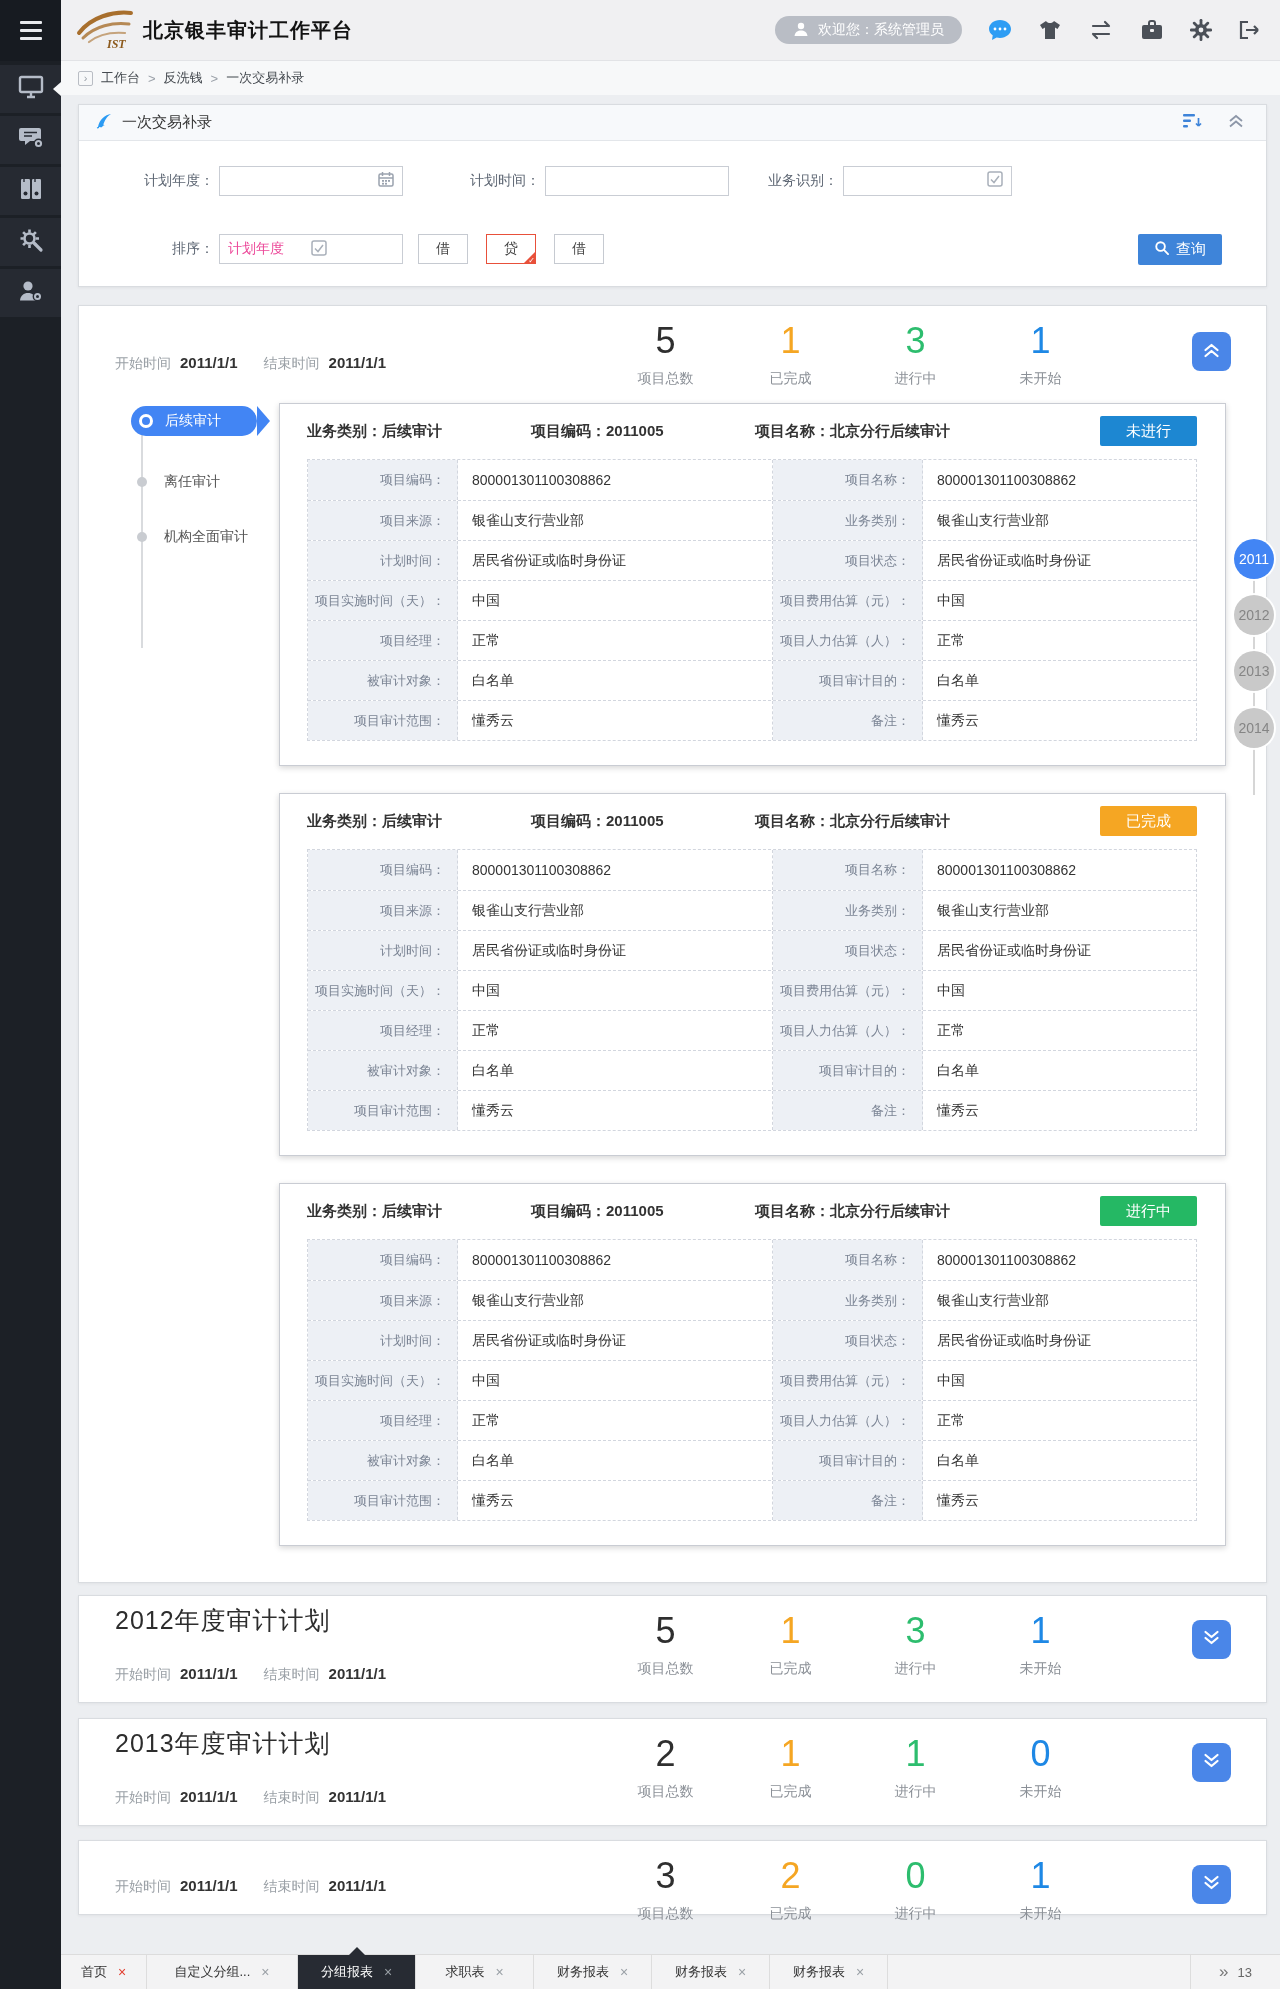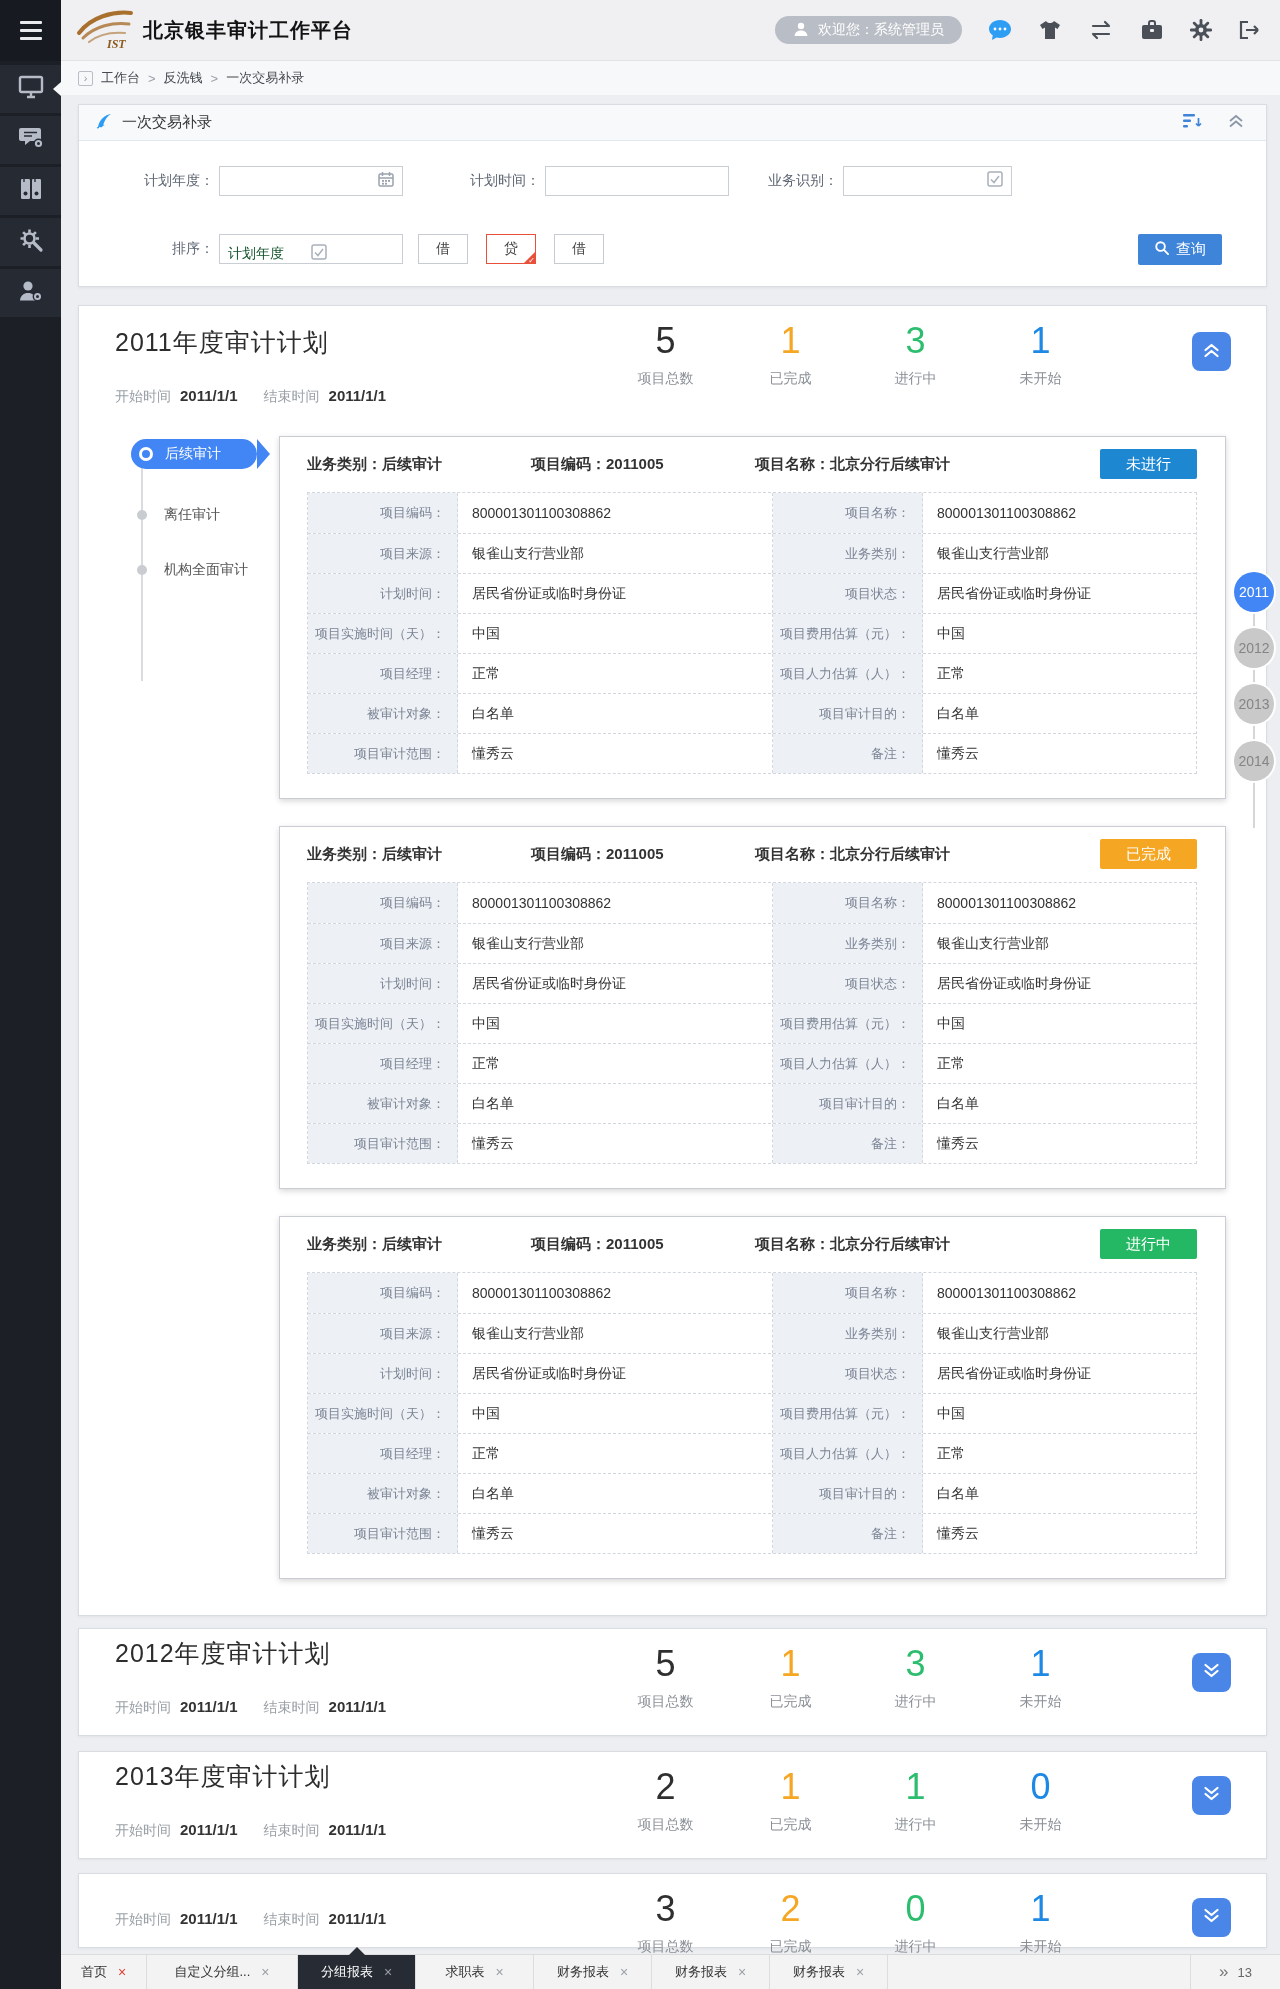--- a/index.html
+++ b/index.html
@@ -35,21 +35,21 @@
   .panel-h { height:36px; background:#f7f9fb; border-bottom:1px solid #e3e6ea; display:flex; align-items:center; padding:0 16px; font-size:15px; color:#333; gap:9px; }
   .ph-icons { margin-left:auto; display:flex; align-items:center; gap:26px; padding-right:6px; }
   .filter-form { padding:25px 15px 22px; }
   .frow { display:flex; align-items:center; height:30px; }
   .frow + .frow { margin-top:38px; }
   .flabel { text-align:right; font-size:14px; color:#5d6673; padding-right:5px; }
   .w1 { width:125px; } .w2 { width:142px; } .w3 { width:114px; }
   .finput { width:184px; height:30px; border:1px solid #c9cdd4; background:#fff; display:flex; align-items:center; padding:0 8px; }
   .finput input { border:none; outline:none; flex:1; min-width:0; font-size:14px; font-family:inherit; }
   .finput.narrow { width:169px; }
-  .fselect { width:184px; height:30px; border:1px solid #c9cdd4; background:#fff; display:flex; align-items:flex-end; padding:0 8px; font-size:14px; color:#14532d; cursor:pointer; }
+  .fselect { width:184px; height:30px; border:1px solid #c9cdd4; background:#fff; display:flex; align-items:center; padding:0 8px; font-size:14px; color:#ec4899; cursor:pointer; }
   .fselect span { flex:1; }
   .tbtn { width:50px; height:30px; border:1px solid #c6cad1; background:#fff; font-size:14px; color:#444; margin-left:18px; position:relative; cursor:pointer; font-family:inherit; }
   .tbtn.first { margin-left:15px; }
   .tbtn.sel { border-color:#e8503a; }
   .tbtn.sel::after { content:""; position:absolute; right:-1px; bottom:-1px; border-left:13px solid transparent; border-bottom:13px solid #e8503a; }
   .tbtn.sel .corner-check { position:absolute; right:0; bottom:-2px; color:#fff; font-size:8px; z-index:2; }
   .search-btn { margin-left:auto; margin-right:29px; width:84px; height:31px; background:#3e84d9; color:#fff; border:none; font-size:15px; display:flex; align-items:center; justify-content:center; gap:7px; border-radius:2px; cursor:pointer; font-family:inherit; }
   
   .plan { background:#fff; border:1px solid #d9dce0; box-shadow:0 1px 3px rgba(0,0,0,.05); position:relative; }
   .plan.p1 { margin-top:18px; } .plan.p2 { margin-top:12px; } .plan.p3 { margin-top:15px; } .plan.p4 { margin-top:14px; }
@@ -82,21 +82,21 @@
   .dmeta.wide { flex:1; width:auto; }
   .badge { width:97px; height:30px; color:#fff; font-size:15px; display:flex; align-items:center; justify-content:center; border-radius:2px; flex:0 0 auto; }
   .dtable { margin:1px 28px 24px 27px; border:1px dashed #d2d6de; }
   .trow { display:flex; height:40px; }
   .trow + .trow { border-top:1px dashed #d2d6de; }
   .tcell { display:flex; align-items:center; }
   .lab { width:150px; background:#edf0f5; justify-content:flex-end; padding-right:12px; font-size:13px; color:#7b8494; border-right:1px dashed #d2d6de; flex:0 0 auto; }
   .val { width:315px; padding-left:14px; font-size:14px; color:#333; font-weight:500; border-right:1px dashed #d2d6de; flex:0 0 auto; }
   .val2 { width:auto; flex:1; border-right:none; }
   
-  .timeline { position:absolute; right:4px; top:572px; width:44px; z-index:65; }
+  .timeline { position:absolute; right:4px; top:539px; width:44px; z-index:65; }
   .tl-line { position:absolute; left:21px; top:4px; width:2px; height:252px; background:#d6d6d6; }
   .tl-year { position:relative; width:40px; height:40px; border-radius:50%; background:#c9c9c9; color:#858585; font-size:14px; display:flex; align-items:center; justify-content:center; margin:0 0 16px 2px; box-shadow:0 0 0 2px rgba(255,255,255,.95); cursor:pointer; }
   .tl-year.y3 { margin-bottom:17px; }
   .tl-year.active { background:#4285f4; color:#fff; }
   
   .tabbar { position:absolute; left:61px; right:0; bottom:0; height:35px; background:#f3f3f4; border-top:1px solid #dcdcdc; display:flex; z-index:55; }
   .btab { border-right:1px solid #ddd; display:flex; align-items:center; justify-content:center; gap:11px; font-size:13px; color:#333; position:relative; cursor:pointer; width:118px; }
   .btab.t0 { width:86px; } .btab.t1 { width:151px; }
   .btab .x { color:#9aa0a6; font-size:14px; cursor:pointer; }
   .btab.t0 .x { color:#e23d2e; }
@@ -305,21 +305,20 @@
                 <path d="M10.6 10.6L15 15" stroke="#fff" stroke-width="2" stroke-linecap="round"></path>
               </svg></span>
           <span>查询</span>
         </button>
       </div>
     </div>
   </section>
 
   <section class="plan p1">
     <div class="plan-h">
-      <div class="plan-title">2011年度审计计划</div>
       <div class="plan-dates">
         <span>开始时间</span>
           <b>2011/1/1</b>
         <span>结束时间</span>
           <b>2011/1/1</b>
       </div>
       <div class="stats">
 
           <div class="stat">
             <div class="num" style="color: rgb(47, 47, 47);">5</div>

